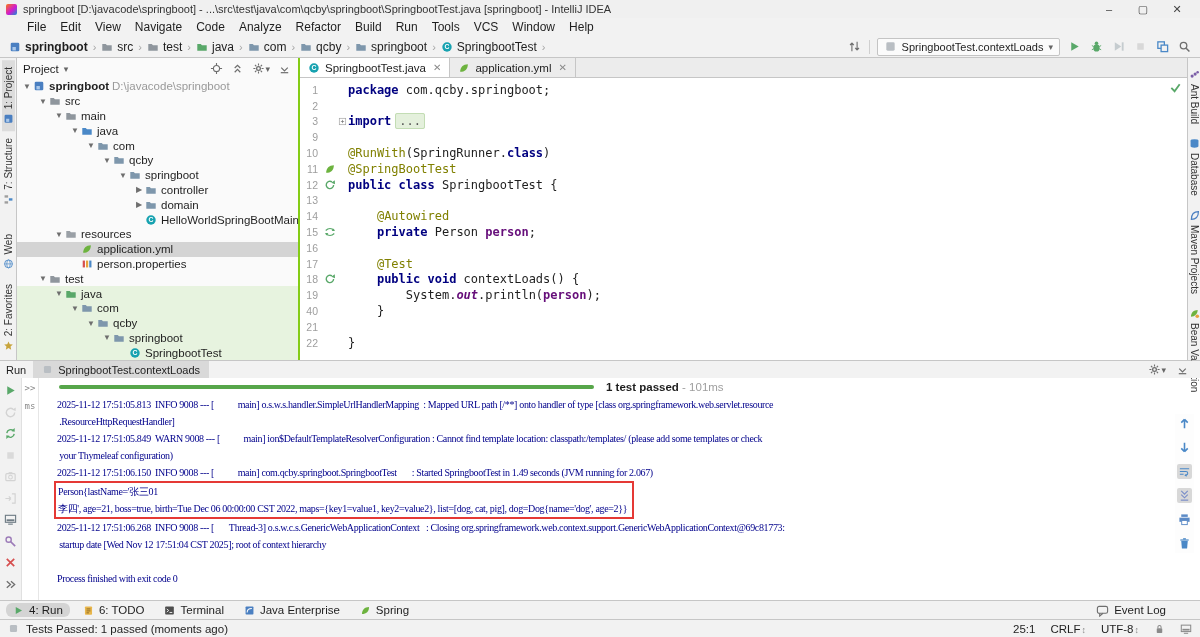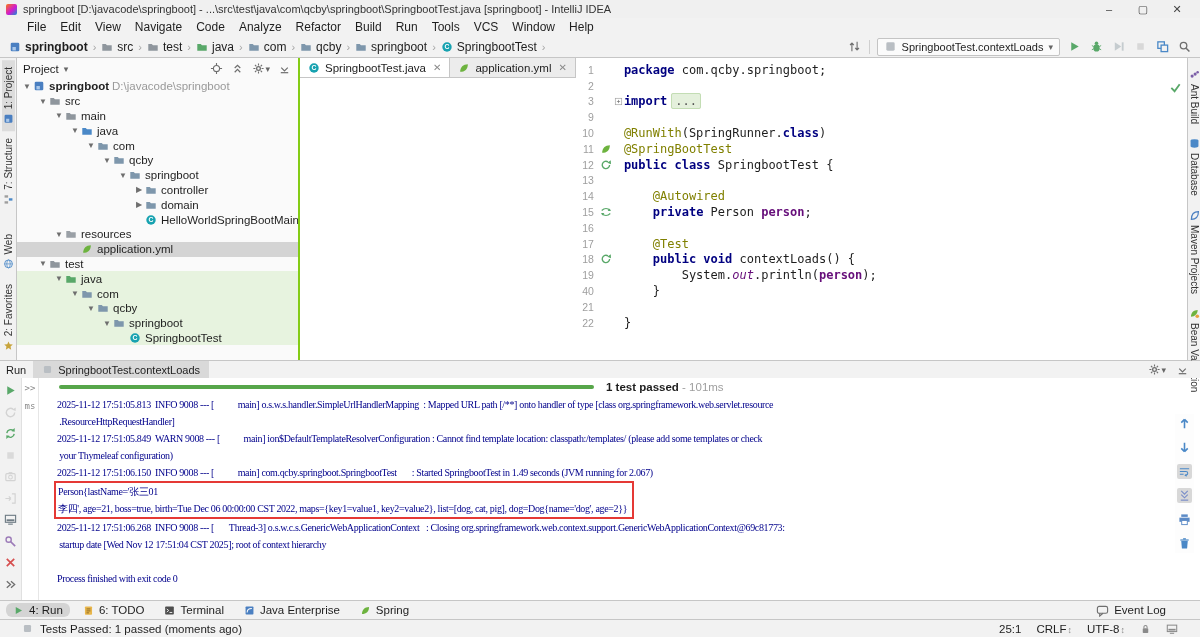--- a/index.html
+++ b/index.html
@@ -50,37 +50,37 @@
   .ph-icons{margin-left:auto;display:flex;gap:6px;align-items:center}
   .tree{flex:1;overflow:hidden;font-size:11.5px;white-space:nowrap}
   .tree-row{height:14.8px;display:flex;align-items:center}
   .tree-row.sel{background:#d4d4d4}
   .tree-row.green{background:#e7f3df}
   .chev{width:12px;flex:none;text-align:center;color:#6e6e6e;font-size:8px}
   .tree .i{width:12px;height:12px;margin-right:4px}
   .tree-hint{color:#9a9a9a;margin-left:3px}
 
   
-  .editor{flex:1;display:flex;flex-direction:row;background:#fff;position:relative;min-width:0}
+  .editor{flex:1;display:flex;flex-direction:column;background:#fff;position:relative;min-width:0}
   .tabsbar{height:20px;background:#ececec;border-bottom:1px solid #c6c6c6;display:flex;align-items:stretch;flex:none}
   .etab{display:flex;align-items:center;gap:5px;padding:0 8px;font-size:11.5px;border-right:1px solid #c6c6c6}
   .etab.active{background:#fff}
   .etab .i{width:12px;height:12px}
   .tab-close{color:#8a8a8a;font-size:10px;margin-left:2px}
   .code{flex:1;font-family:"DejaVu Sans Mono",monospace;font-size:12px;padding-top:4px;overflow:hidden}
   .cl{display:flex;height:15.8px;align-items:center}
   .ln{width:22px;flex:none;text-align:right;color:#9e9e9e;font-size:10.5px;padding-right:4px;font-family:"Liberation Sans",sans-serif}
   .gut{width:16px;height:14px;flex:none;display:flex;align-items:center;justify-content:center}
   .gut .i{width:12px;height:12px}
   .foldgap{width:10px;flex:none;display:flex;align-items:center}
   .codetext{white-space:pre}
   .kw{color:#000080;font-weight:bold}
   .ann{color:#808000}
   .field{color:#660e7a;font-weight:bold}
-  .stat{color:#660e7a;font-style:italic;font-weight:normal}
+  .stat{color:#660e7a;font-style:italic;font-weight:bold}
   .foldbox{background:#e4f0dc;border:1px solid #c3ddb4;border-radius:2px;padding:0 3px;color:#555;margin-left:4px}
   .insp-check{position:absolute;top:23px;right:5px}
 
   
   .runpanel{height:240px;border-top:1px solid #c6c6c6;display:flex;flex-direction:column;background:#fff}
   .run-header{height:17px;background:#f2f2f2;display:flex;align-items:center;font-size:11px;padding-left:6px;gap:7px;flex:none}
   .run-tab{display:flex;align-items:center;gap:5px;background:#d9d9d9;height:17px;padding:0 9px}
   .run-tab .i{width:11px;height:11px}
   .run-header-right{margin-left:auto;display:flex;gap:8px;align-items:center;padding-right:10px}
   .run-body{flex:1;display:flex;min-height:0}
@@ -96,21 +96,21 @@
   .redbox{border:2px solid #e53935;width:fit-content;margin-left:-3px;padding:0 5px 0 2px}
   .console-tools{position:absolute;right:6px;top:36px;display:flex;flex-direction:column;gap:9px;align-items:center;background:#fdfdfd;padding:2px}
   .ct-pressed{background:#d8d8d8;border-radius:2px}
 
   
   .twbar{height:19px;border-top:1px solid #c6c6c6;display:flex;align-items:center;padding:0 6px;gap:6px;font-size:11.5px;background:#f2f2f2}
   .twtab{display:flex;align-items:center;gap:5px;padding:1px 7px;border-radius:6px}
   .twtab.active{background:#d4d4d4}
   .twtab .i{width:11px;height:11px}
   .eventlog{margin-left:auto;display:flex;gap:5px;align-items:center;padding-right:28px}
-  .statusbar{height:18px;border-top:1px solid #c6c6c6;display:flex;align-items:center;padding:0 22px;gap:7px;font-size:11.5px;background:#f2f2f2;color:#1e1e1e}
+  .statusbar{height:18px;border-top:1px solid #c6c6c6;display:flex;align-items:center;padding:0 8px;gap:7px;font-size:11.5px;background:#f2f2f2;color:#1e1e1e}
   .status-right{margin-left:auto;display:flex;gap:15px;align-items:flex-end}
   .updn{color:#888;font-size:9px;margin-left:1px}
 </style>
 </head>
 <body>
 
 <div class="titlebar">
   <span class="idea-logo"></span>
   <span>springboot [D:\javacode\springboot] - ...\src\test\java\com\qcby\springboot\SpringbootTest.java [springboot] - IntelliJ IDEA</span>
   <div class="win-controls">
@@ -473,20 +473,31 @@
           <span>resources</span>
         </div>
         <div class="tree-row sel" style="padding-left: 52px;">
           <span class="chev"></span>
           <span class="i">
             <svg viewBox="0 0 14 14" xmlns="http://www.w3.org/2000/svg">
               <path d="M2.5 11.5 C2.5 6 6 2.5 11.5 2.5 C11.5 8 8 11.5 2.5 11.5 Z" fill="#6db33f"></path>
             </svg>
           </span>
           <span>application.yml</span>
+        </div>
+        <div class="tree-row" style="padding-left: 52px;">
+          <span class="chev"></span>
+          <span class="i">
+            <svg viewBox="0 0 14 14" xmlns="http://www.w3.org/2000/svg">
+              <rect x="2" y="3" width="2.6" height="8" fill="#d64f4f"></rect>
+              <rect x="5.8" y="3" width="2.6" height="8" fill="#e8a33d"></rect>
+              <rect x="9.6" y="3" width="2.6" height="8" fill="#4a88c7"></rect>
+            </svg>
+          </span>
+          <span>person.properties</span>
         </div>
         <div class="tree-row" style="padding-left: 20px;">
           <span class="chev">▼</span>
           <span class="i">
             <svg viewBox="0 0 14 14" xmlns="http://www.w3.org/2000/svg">
               <path d="M1.5 3.5 h4 l1.5 1.5 h5.5 v6.5 h-11 Z" fill="#8f969d"></path>
             </svg>
           </span>
           <span>test</span>
         </div>

